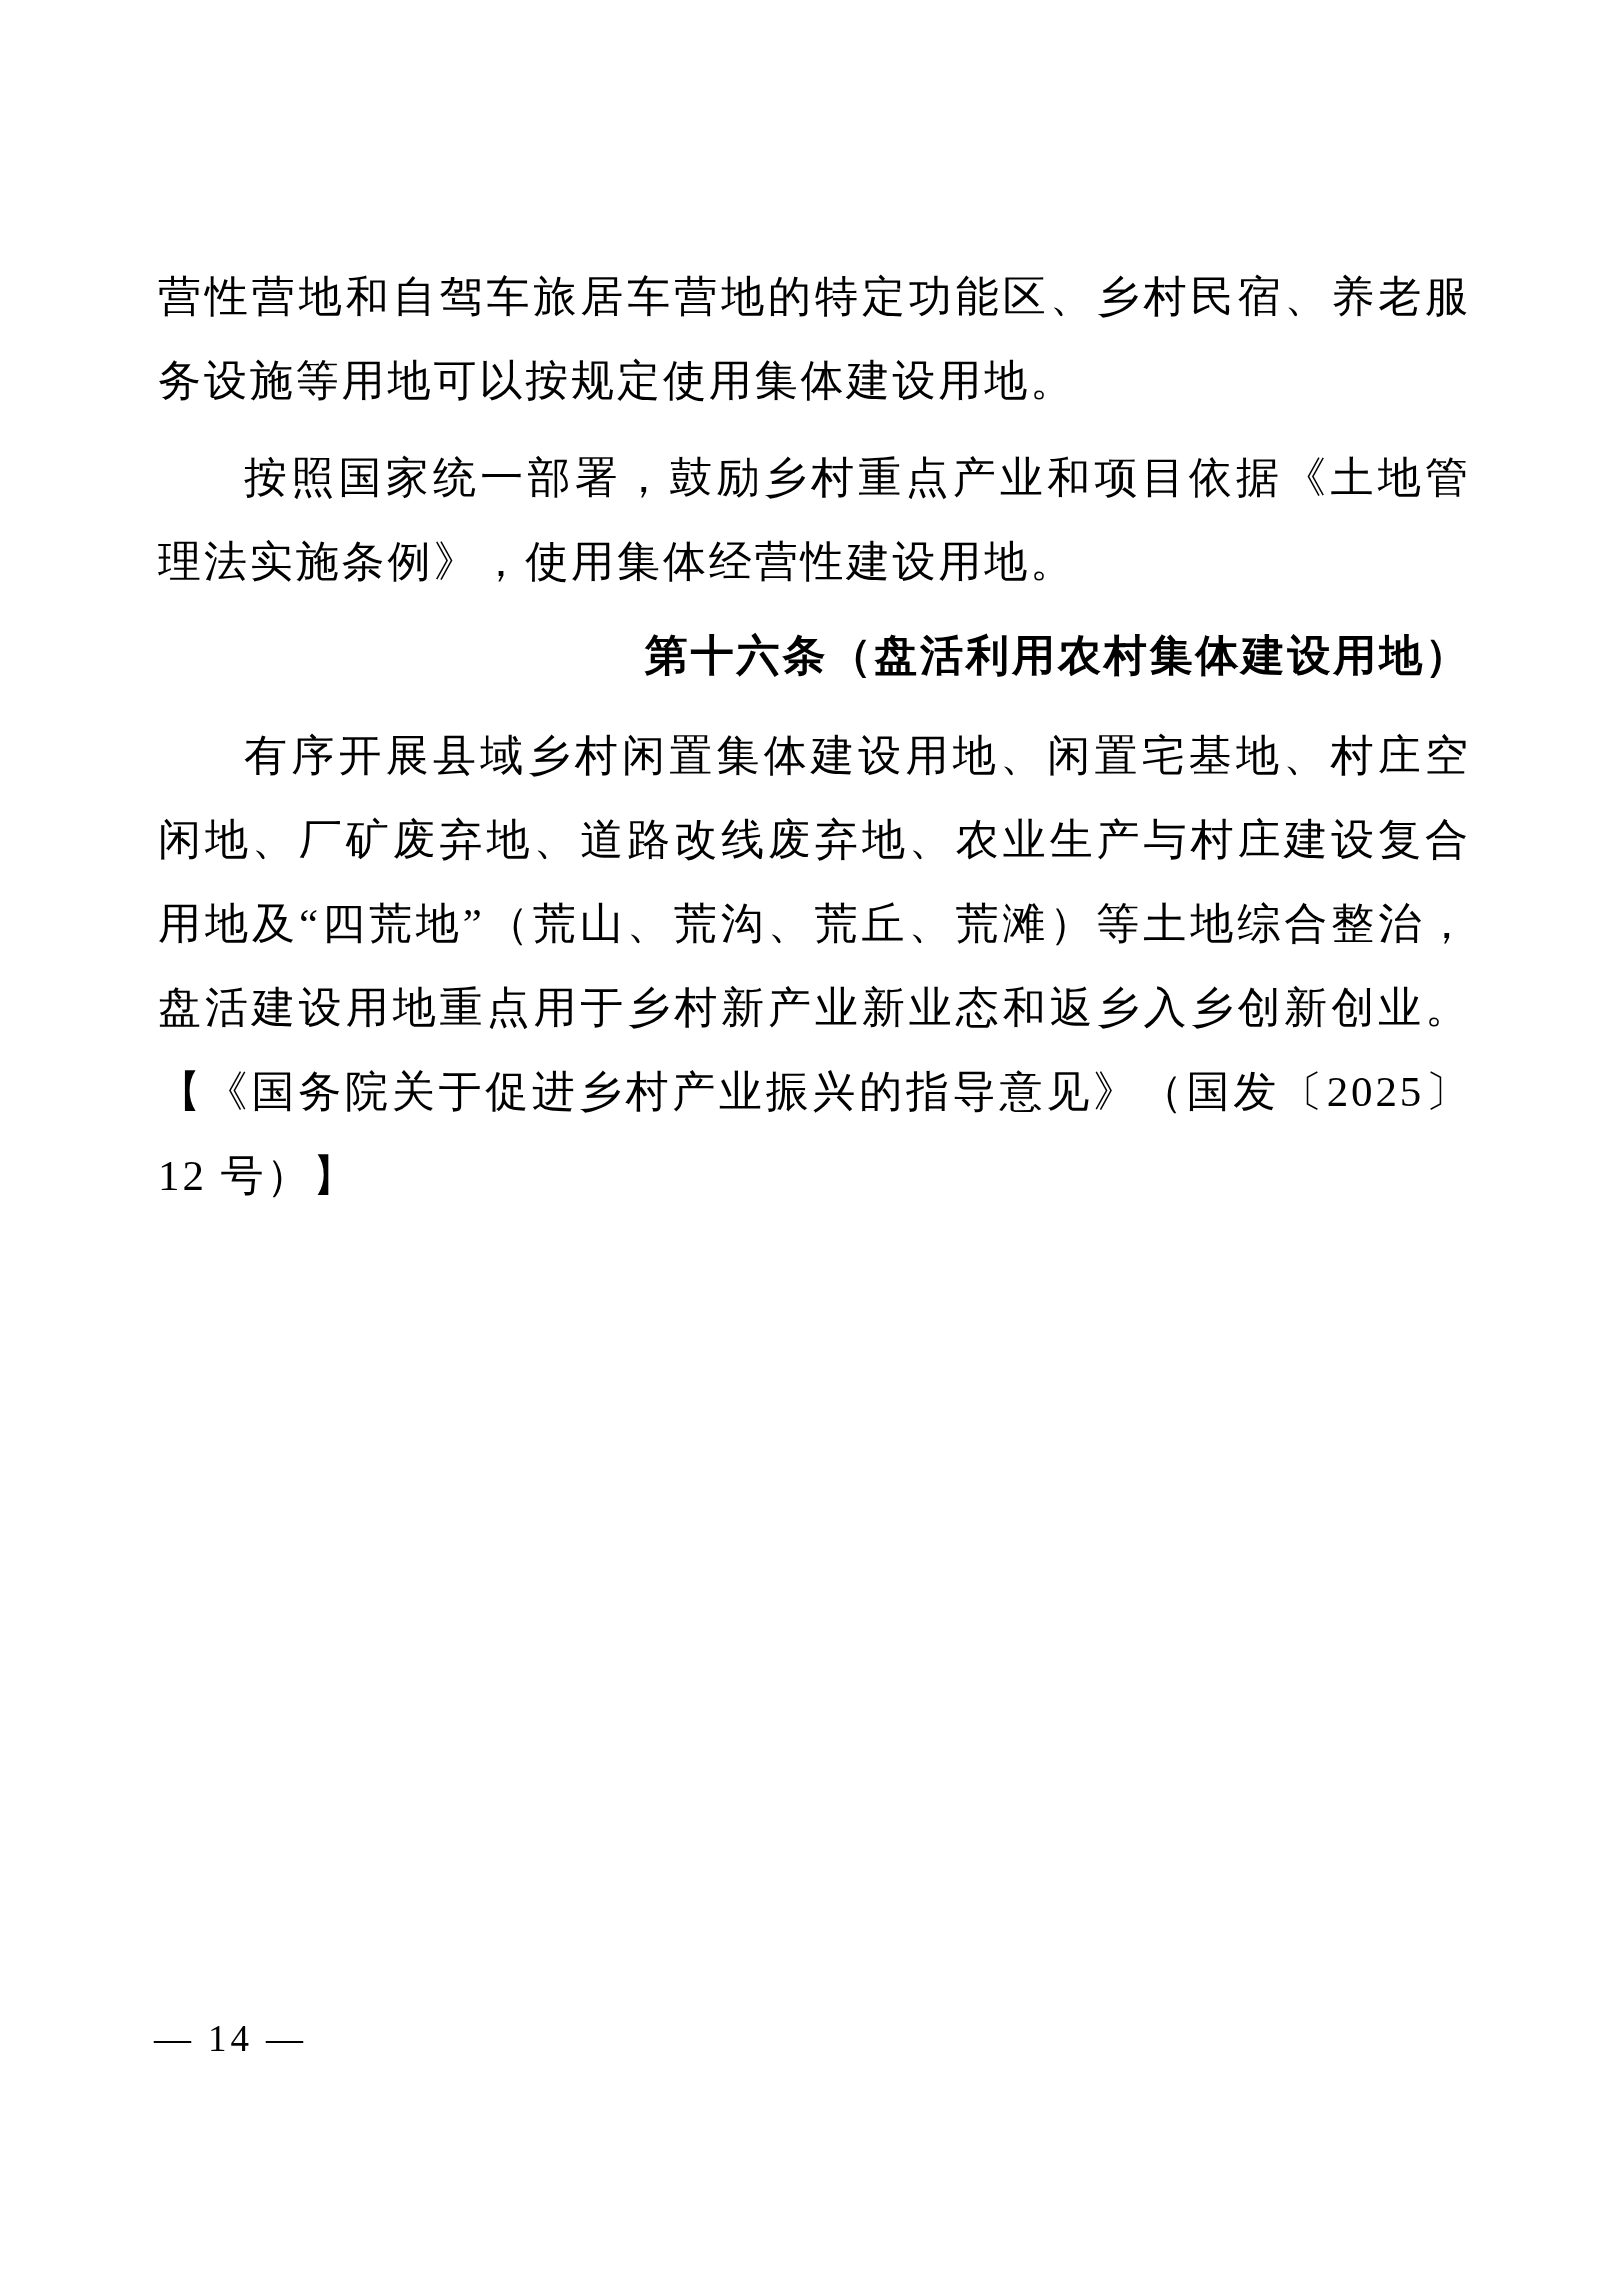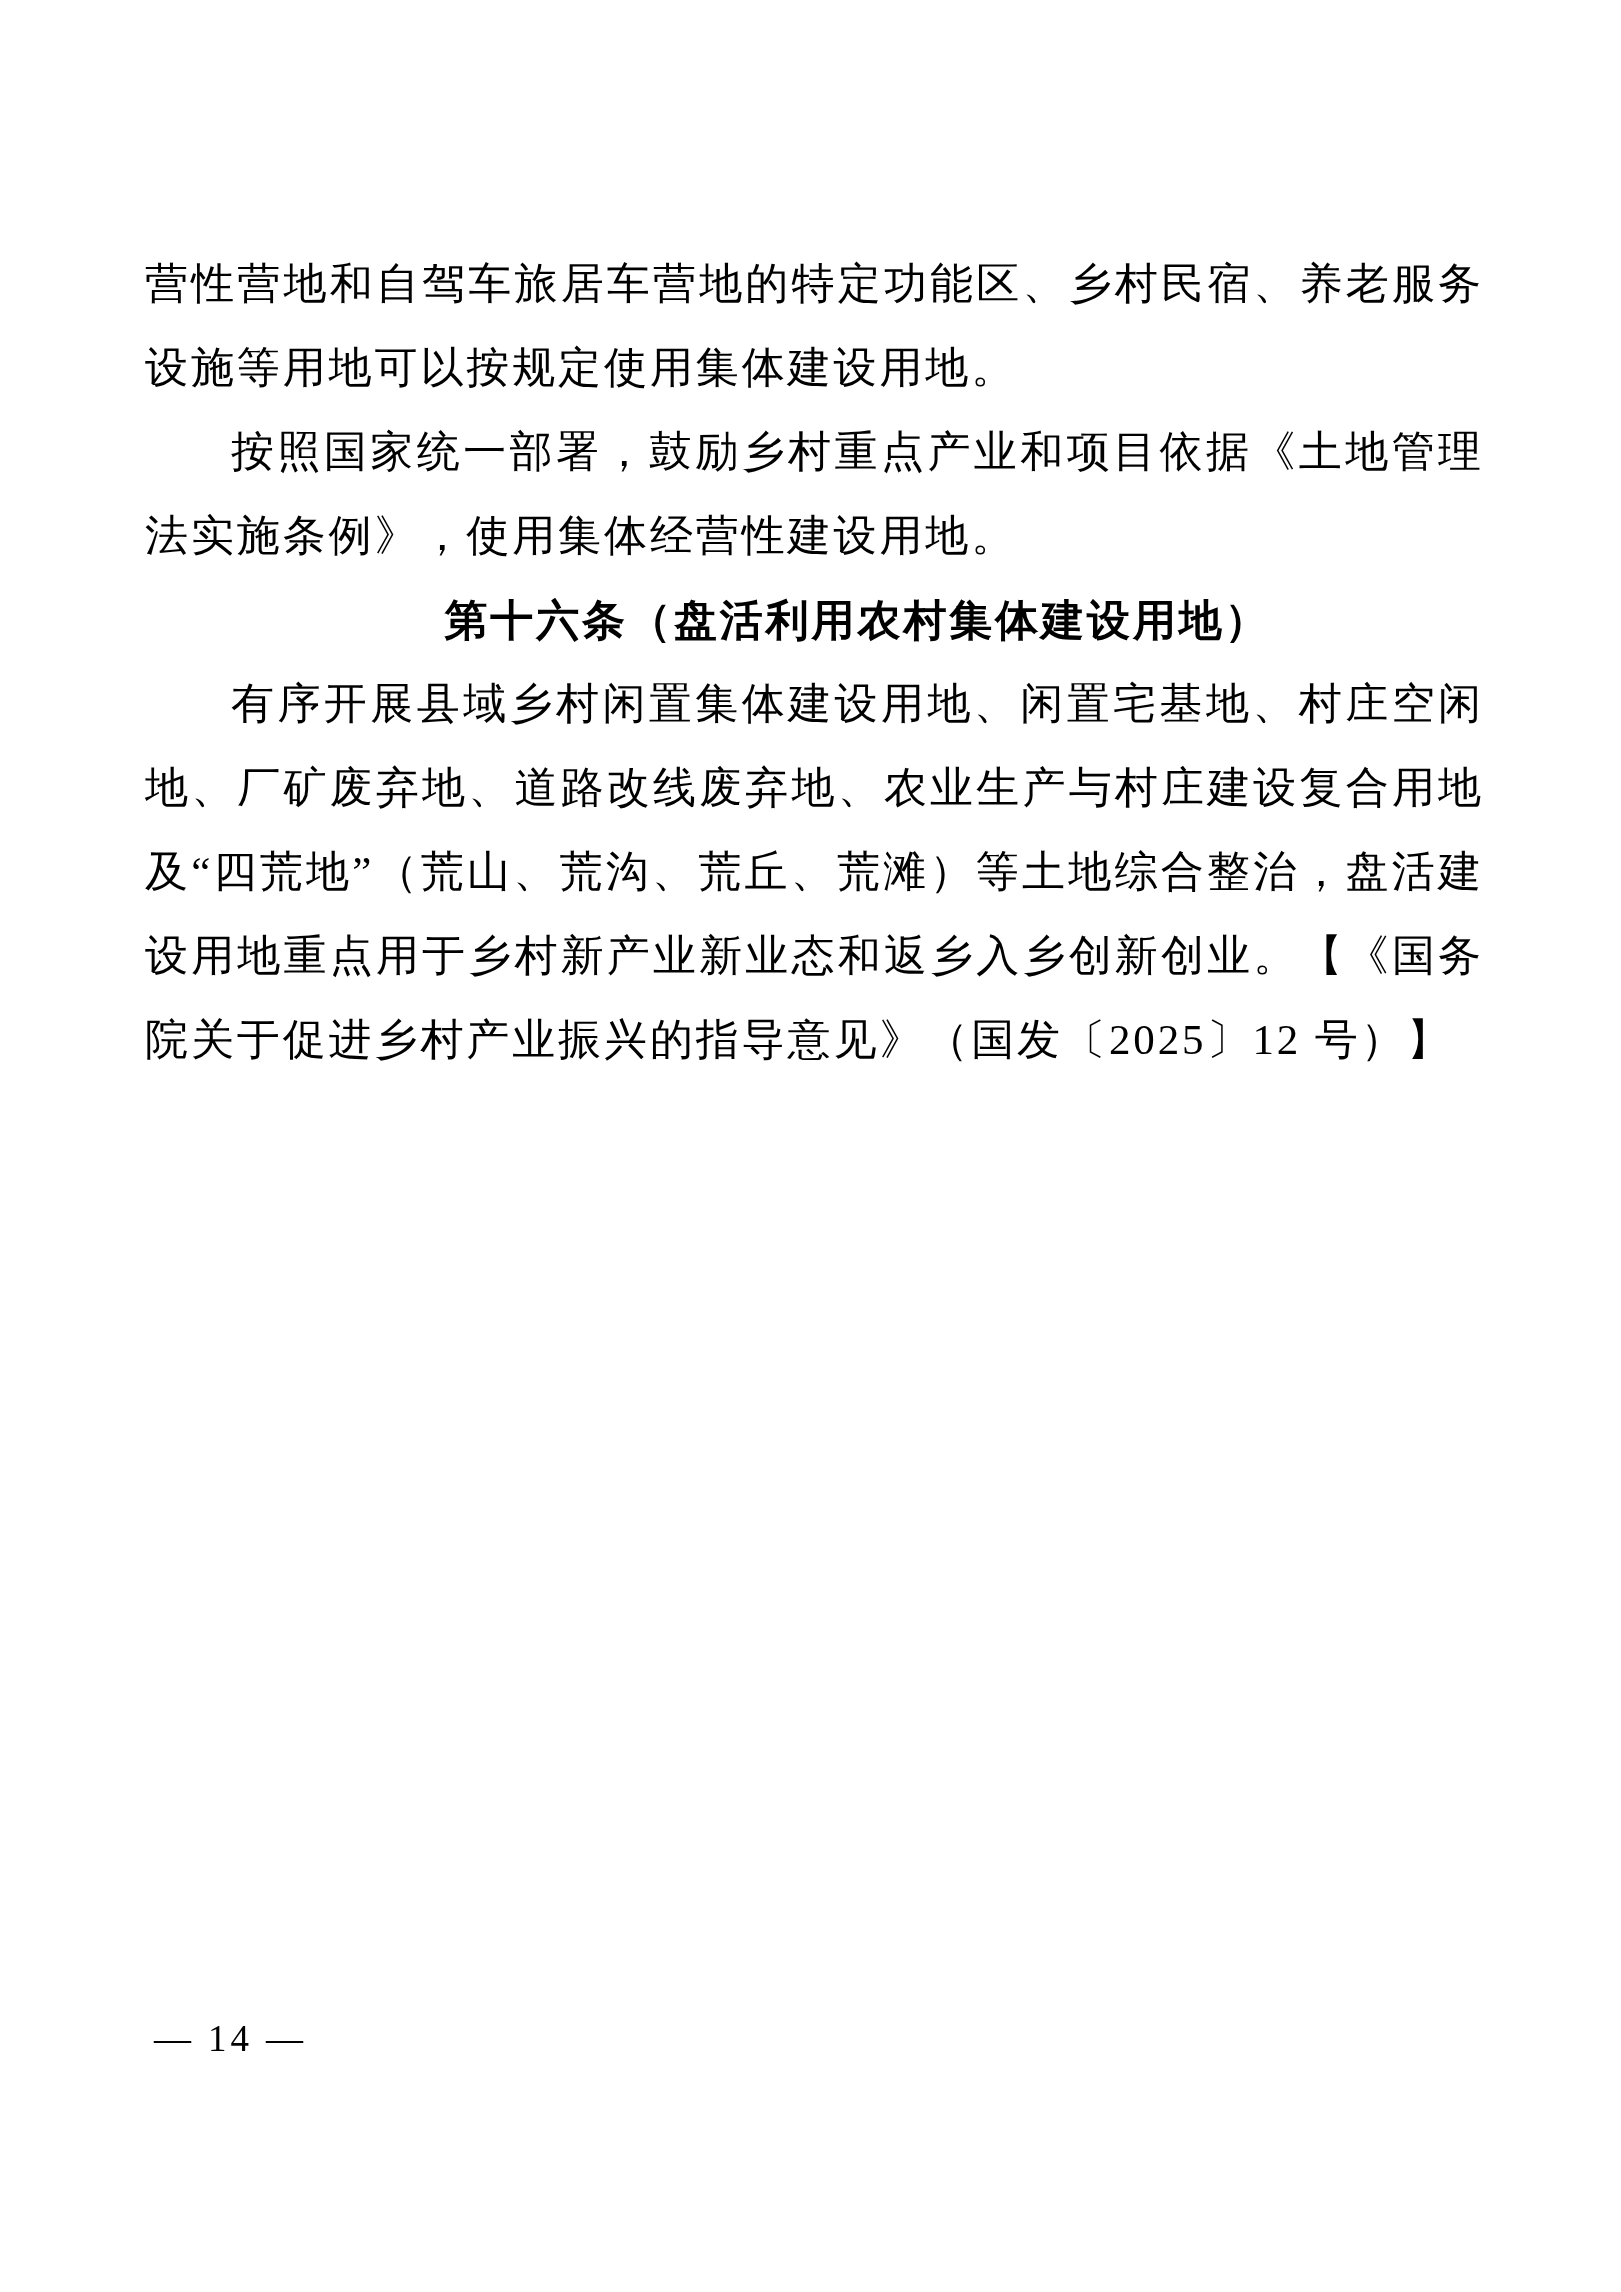--- a/index.html
+++ b/index.html
@@ -16,36 +16,36 @@
     font-family: "Liberation Serif", "DejaVu Serif", serif;
     color: #000000;
   }
   .content {
     position: absolute;
     left: 145px;
     top: 242px;
     width: 1339px;
   }
   .para {
-    margin: 0;
+    margin: 13px;
     font-size: 43px;
     line-height: 84px;
     letter-spacing: 2.9px;
     text-align: justify;
     text-justify: inter-character;
     word-break: break-all;
     color: #000000;
   }
   .para.indent {
     text-indent: 2em;
   }
   .para.heading {
-    font-family: Liberation Sans, sans-serif;
+    font-family: Liberation Mono, monospace;
     font-weight: 700;
-    text-align: center;
+    text-align: right;
   }
   .footer {
     position: absolute;
     left: 154px;
     top: 2017px;
     font-size: 37px;
     letter-spacing: 3.9px;
     color: #000000;
     font-family: "Liberation Serif", "DejaVu Serif", serif;
   }

